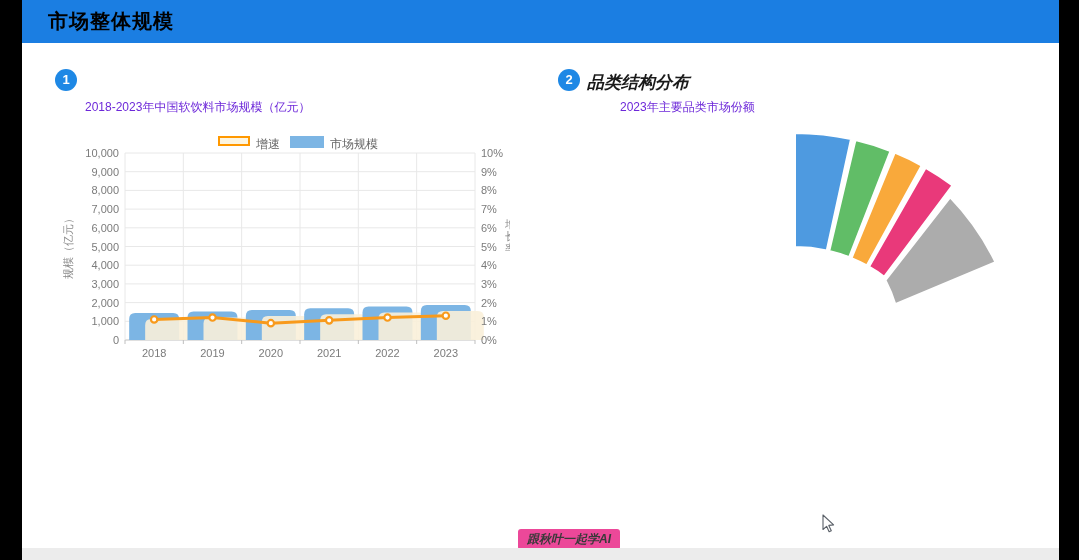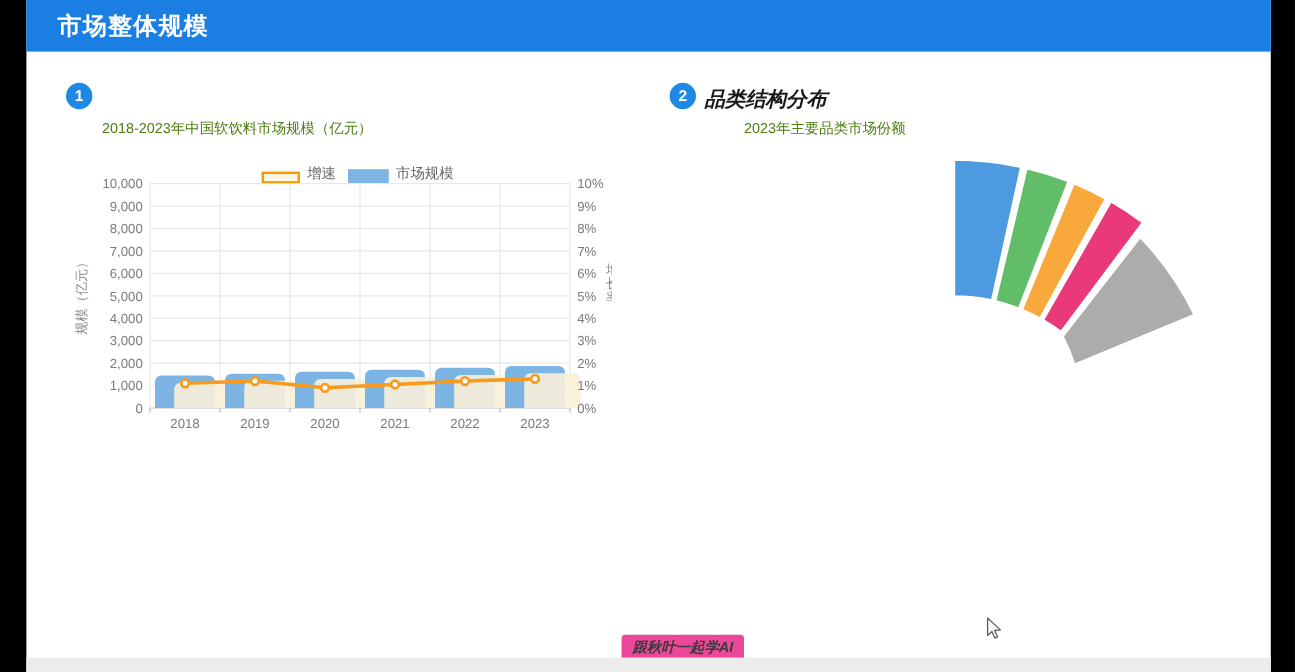--- a/index.html
+++ b/index.html
@@ -1,27 +1,27 @@
 <!DOCTYPE html>
 <html><head>
 <meta charset="utf-8">
 <style>
   html,body{margin:0;padding:0;background:#000;}
   body{width:1079px;height:560px;position:relative;overflow:hidden;
        font-family:"Liberation Sans","DejaVu Sans",sans-serif;}
   .slide{position:absolute;left:22px;top:0;width:1037px;height:560px;background:#fff;}
   .hdr{position:absolute;left:0;top:0;width:100%;height:43px;background:#1b7ee2;}
-  .hdr h1{margin:0;position:absolute;left:26px;top:8px;font-size:20px;font-weight:bold;color:#ffffff;letter-spacing:1px;}
+  .hdr h1{margin:0;position:absolute;left:26px;top:8px;font-size:20px;font-weight:bold;color:#000000;letter-spacing:1px;}
   .hdr .sub{position:absolute;right:18px;top:13px;font-size:12px;color:#ddeafb;}
   .badge{position:absolute;width:22px;height:22px;border-radius:50%;background:#1e88e5;color:#fff;
          font-size:13px;font-weight:bold;text-align:center;line-height:22px;}
   .sec-title{position:absolute;font-size:17px;font-weight:bold;color:#1a1a1a;}
-  .sec-sub{position:absolute;font-size:12px;color:#4d7c0f;}
+  .sec-sub{position:absolute;font-size:12px;color:#6d28d9;}
   .legend{position:absolute;left:196px;top:136px;display:flex;align-items:center;gap:10px;font-size:12px;color:#666;}
-  .legend .item{display:flex;align-items:flex-end;gap:6px;cursor:pointer;}
+  .legend .item{display:flex;align-items:flex-start;gap:6px;cursor:pointer;}
   .sw-line{width:32px;height:10px;background:#fdf5e0;border:2px solid #ff9800;box-sizing:border-box;}
   .sw-bar{width:34px;height:12px;background:#7cb5e4;}
   .watermark{position:absolute;left:496px;top:529px;background:#ec4899;border-radius:3px;
              padding:2px 9px;font-size:12px;font-weight:bold;font-style:italic;color:#3a3a3a;}
   .bottom-strip{position:absolute;left:0;bottom:0;width:100%;height:12px;background:#ececec;}
   svg text{font-family:"Liberation Sans","DejaVu Sans",sans-serif;}
 </style>
 </head>
 <body>
 

